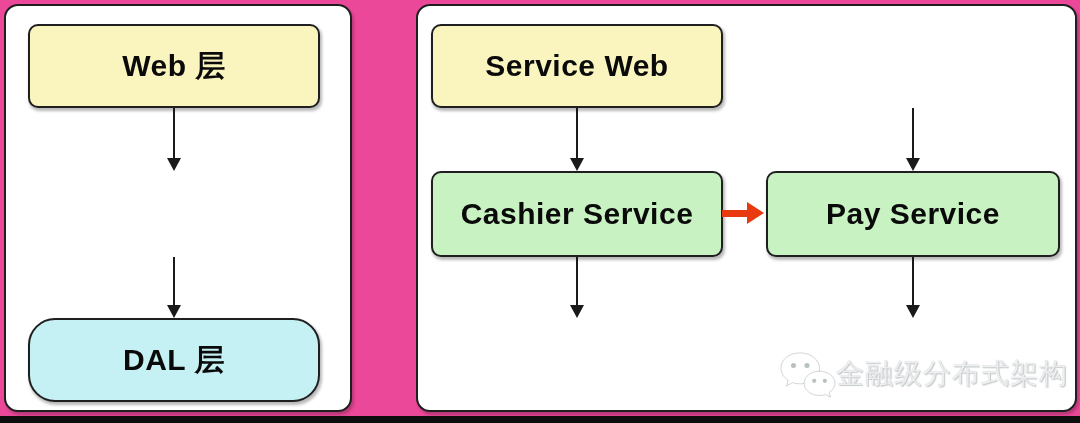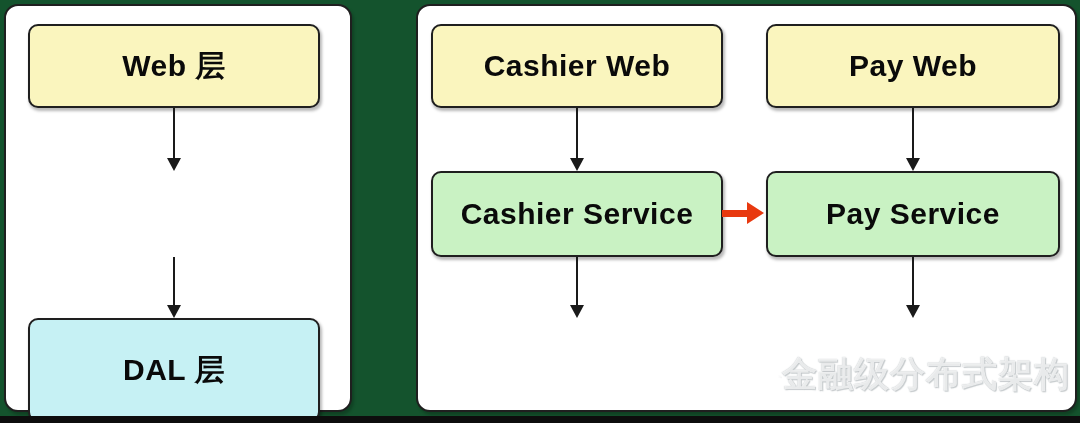--- a/index.html
+++ b/index.html
@@ -5,21 +5,21 @@
   * { margin: 0; padding: 0; box-sizing: border-box; }
   html, body { background: #ffffff; }
   body {
     font-family: "Liberation Sans", "DejaVu Sans", sans-serif;
     width: 1080px; height: 423px;
     position: relative; overflow: hidden;
   }
   .canvas {
     position: absolute; left: 0; top: 0;
     width: 1080px; height: 423px;
-    background: #14532d;
+    background: #ec4899;
   }
   .panel {
     position: absolute;
     background: #ffffff;
     border: 2px solid #1f1f1f;
     border-radius: 14px;
     box-shadow: 2px 3px 3px rgba(0,0,0,0.22);
   }
   .panel-left  { left: 4px;   top: 4px; width: 348px; height: 408px; }
   .panel-right { left: 416px; top: 4px; width: 661px; height: 408px; }
@@ -36,21 +36,21 @@
   .node-web     { background: #faf5be; }
   .node-service { background: #c9f2c3; }
   .node-dal     { background: #c6f1f4; }
 
   
   .col-mono    { left: 28px;  width: 292px; }
   .col-cashier { left: 431px; width: 292px; }
   .col-pay     { left: 766px; width: 294px; }
   .row-web     { top: 24px;  height: 84px; }
   .row-service { top: 171px; height: 86px; }
-  .row-dal     { top: 318px; height: 104px; }
+  .row-dal     { top: 318px; height: 84px; border-radius: 27px; }
 
   
   .varrow { position: absolute; width: 16px; }
   .varrow .shaft {
     position: absolute; left: 7px; top: 0;
     width: 2px; height: calc(100% - 13px);
     background: #1a1a1a;
   }
   .varrow .head {
     position: absolute; left: 1px; bottom: 0;
@@ -87,21 +87,21 @@
 
   
   .watermark {
     position: absolute; left: 778px; top: 344px;
     width: 292px; height: 60px;
     display: flex; align-items: center;
     pointer-events: none;
   }
   .wm-icon { width: 58px; height: 54px; margin-top: 6px; opacity: 0.92; }
   .wm-text {
-    font-size: 35px; font-weight: bold; letter-spacing: 1px;
+    font-size: 28px; font-weight: normal; letter-spacing: 1px;
     color: rgba(255,255,255,0.78);
     text-shadow: 0 0 1px rgba(110,120,125,0.55), 1px 1px 1px rgba(110,120,125,0.35);
     white-space: nowrap;
   }
 </style>
 </head>
 <body>
 
 <div class="canvas">
 
@@ -117,24 +117,21 @@
     <div class="head"></div>
   </div>
   <div class="varrow va-x-mono va-row2">
     <div class="shaft"></div>
     <div class="head"></div>
   </div>
 
   <div class="panel panel-right"></div>
 
   <div class="node node-web col-cashier row-web">
-    <span>Cashier Web</span>
-  </div>
-  <div class="node node-web col-pay row-web">
-    <span>Pay Web</span>
+    <span>Service Web</span>
   </div>
   <div class="node node-service col-cashier row-service">
     <span>Cashier Service</span>
   </div>
   <div class="node node-service col-pay row-service">
     <span>Pay Service</span>
   </div>
 
   <div class="varrow va-x-cashier va-row1">
     <div class="shaft"></div>

